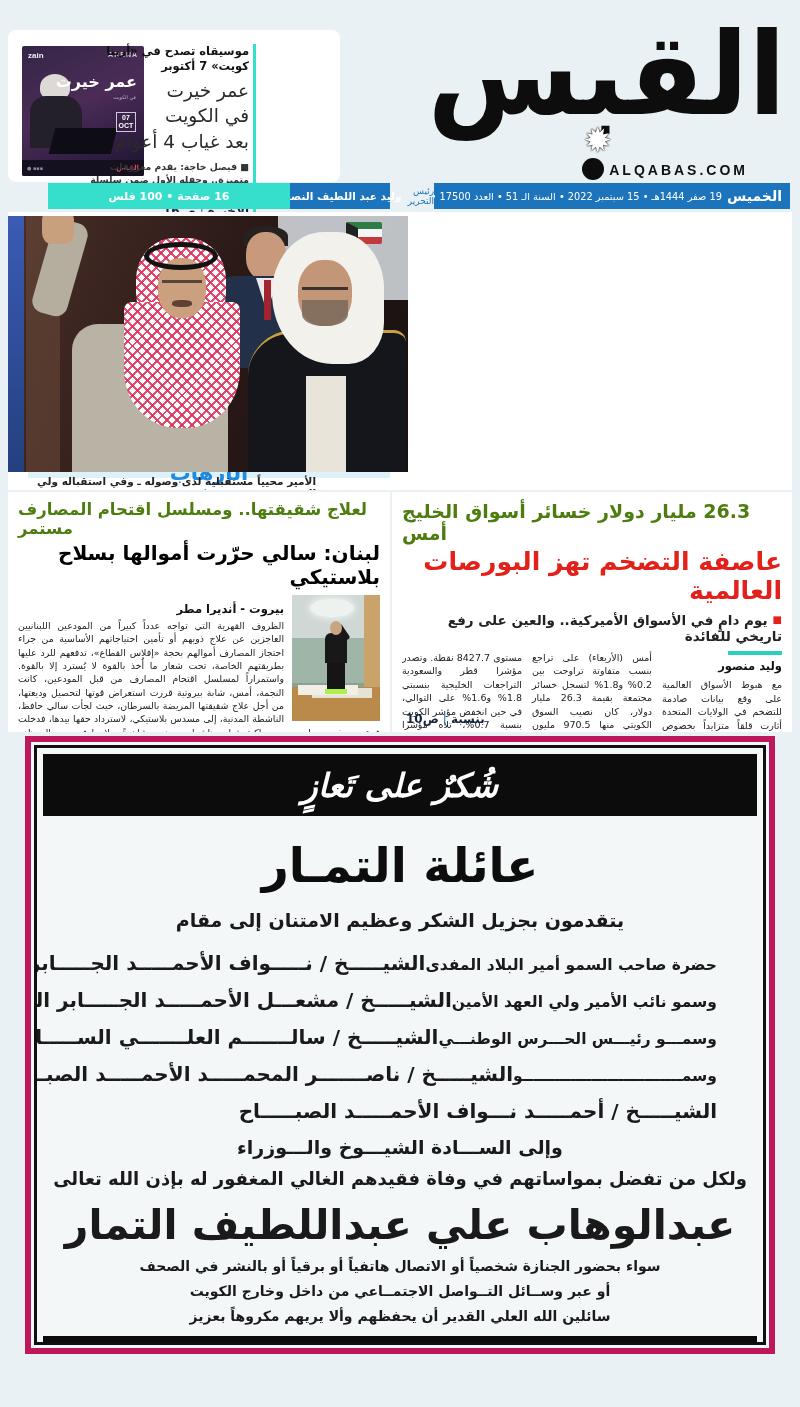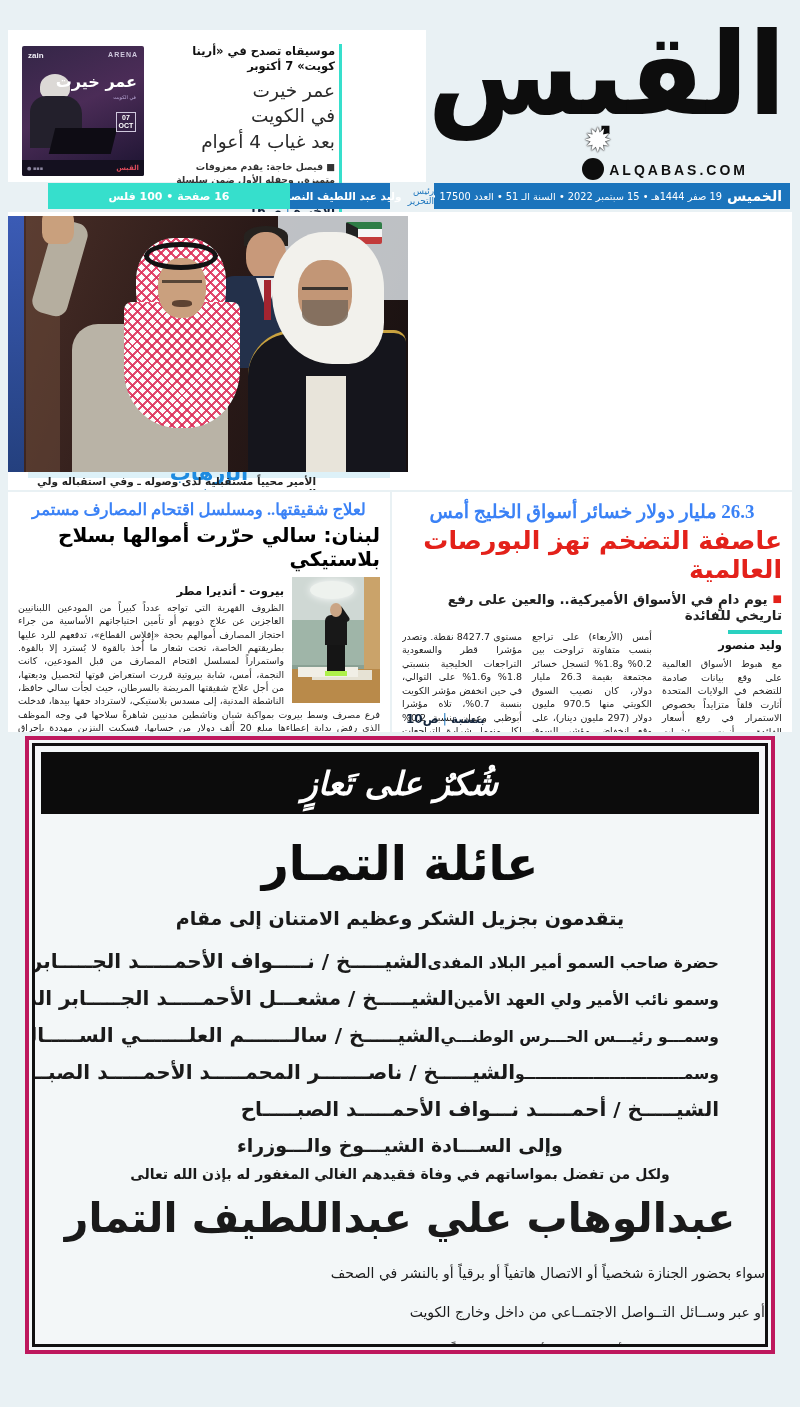--- a/index.html
+++ b/index.html
@@ -14,21 +14,21 @@
   .logo-text { position:absolute; top:8px; right:14px; font-size:110px; font-weight:bold;
     color:#0d0d0d; line-height:1.2; letter-spacing:-3px; transform:scaleY(1.04); }
   .logo-star { position:absolute; top:120px; right:188px; font-size:34px; color:#ffffff;
     text-shadow:0 0 2px #000, 0 0 1px #000; z-index:3; }
   .logo-dot  { position:absolute; top:158px; right:196px; width:22px; height:22px;
     border-radius:50%; background:#0d0d0d; z-index:2; }
   .site-url { position:absolute; top:162px; right:52px; font-family:"Liberation Sans",sans-serif;
     font-weight:bold; font-size:14px; letter-spacing:3px; color:#101010; direction:ltr; }
 
   
-  .promo { position:absolute; top:30px; left:8px; width:418px; height:152px; background:#fff; }
+  .promo { position:absolute; top:30px; left:8px; width:332px; height:152px; background:#fff;border-radius:8px; }
   .poster { position:absolute; top:16px; left:14px; width:122px; height:130px; overflow:hidden;
     background:linear-gradient(155deg,#342647 0%,#4b2c57 45%,#1b1330 100%); border-radius:2px; }
   .poster-brand-l { position:absolute; top:5px; left:6px; color:#efeef5; font-size:8px; font-weight:bold;
     font-family:"Liberation Sans",sans-serif; direction:ltr; }
   .poster-brand-r { position:absolute; top:5px; right:6px; color:#cfc8dd; font-size:7px; font-weight:bold;
     letter-spacing:1px; font-family:"Liberation Sans",sans-serif; direction:ltr; }
   .poster-man-hair { position:absolute; top:28px; left:18px; width:30px; height:26px; background:#dcd9d6;
     border-radius:50% 50% 40% 40%; }
   .poster-man-body { position:absolute; top:50px; left:8px; width:52px; height:52px; background:#23202c;
     border-radius:16px 18px 0 0; }
@@ -136,21 +136,21 @@
   .lp-cp-beard { position:absolute; right:60px; top:84px; width:46px; height:26px; background:#7a6a5c;
     border-radius:0 0 45% 45%; opacity:.85; }
   .lead-caption { position:absolute; top:263px; left:0; width:400px; font-size:10.5px; font-weight:bold;
     color:#222; text-align:right; padding-left:8px; padding-right:92px; }
 
   
   .mid-left { position:absolute; top:492px; left:8px; width:382px; height:240px; background:#fff;
     overflow:hidden; padding:8px 10px; }
   .mid-right { position:absolute; top:492px; left:392px; width:400px; height:240px; background:#fff;
     overflow:hidden; padding:8px 10px; }
-  .story-kicker { font-size:16.5px; font-weight:bold; color:#3b82f6; text-align:center; letter-spacing:-0.5px;font-family:Liberation Serif, serif; }
+  .story-kicker { font-size:16.5px; font-weight:bold; color:#4d7c0f; text-align:left; letter-spacing:-0.5px; }
   .mid-right .story-kicker { font-size:19px; }
   .story-headline { font-size:20px; font-weight:bold; color:#000; text-align:right; margin-top:3px;
     letter-spacing:-0.5px; }
   .story-headline.red { color:#e3211a; font-size:25px; }
   .story-subhead { font-size:13.5px; font-weight:bold; color:#222; margin-top:7px; }
   .story-subhead .bullet { color:#e3211a; font-size:10px; margin-left:5px; vertical-align:2px; }
   .byline-rule { width:54px; height:4px; background:#2ad1c0; margin-bottom:3px; }
   .byline { font-size:11.5px; font-weight:bold; color:#111; }
   .mkt-body { margin-top:7px; height:122px; overflow:hidden; column-count:3; column-gap:10px;
     font-size:9.5px; line-height:1.42; text-align:justify; color:#222; }
@@ -171,38 +171,38 @@
     border-radius:6px 6px 0 0; }
   .leb-woman-arm { position:absolute; top:28px; left:48px; width:6px; height:18px; background:#181818;
     transform:rotate(-35deg); border-radius:3px; }
   .leb-woman-legs { position:absolute; top:66px; left:35px; width:18px; height:30px; background:#151515; }
   .leb-woman-shoes { position:absolute; top:94px; left:33px; width:22px; height:5px; background:#aef04a; }
   .leb-byline-block { margin-bottom:3px; }
   .leb-body { font-size:9.4px; line-height:1.42; text-align:justify; color:#222; }
 
   
   .obit { position:absolute; top:736px; left:25px; width:750px; height:618px; background:#f3f7f8;
-    border:4px solid #be185d; padding:3px; }
+    border:6px solid #be185d; padding:3px; }
   .obit-inner { width:100%; height:100%; border:3px solid #101010; background:#f3f7f8; position:relative;
     overflow:hidden; }
   .obit-banner { margin:6px; background:#0c0c0c; color:#fff; display:flex; align-items:center;
     justify-content:center; }
   .obit-banner.top { height:62px; font-size:33px; font-style:italic; font-weight:bold; letter-spacing:2px; }
   .obit-banner.bottom { height:42px; font-size:19px; font-style:italic; font-weight:bold; margin-top:12px; }
   .obit-family { text-align:center; font-size:47px; font-weight:bold; color:#0d0d0d; margin-top:22px;
     letter-spacing:1px; }
   .obit-intro { text-align:center; font-size:19px; font-weight:bold; margin-top:16px; }
   .obit-rows { margin:20px 46px 0; }
   .obit-row { display:flex; justify-content:space-between; align-items:baseline; margin-bottom:13px; }
   .obit-row .rtitle { font-size:15.5px; font-weight:bold; white-space:nowrap; }
   .obit-row .rname  { font-size:20px; font-weight:bold; white-space:nowrap; }
   .obit-line1 { text-align:center; font-size:19px; font-weight:bold; margin-top:12px; }
-  .obit-line2 { text-align:center; font-size:14px; font-weight:bold; margin-top:10px; }
+  .obit-line2 { text-align:center; font-size:18px; font-weight:bold; margin-top:10px; }
   .obit-deceased { text-align:center; font-size:41px; font-weight:bold; margin-top:12px; letter-spacing:-1px; }
-  .obit-small { font-size:14px; font-weight:normal; margin-top:23px; }
+  .obit-small { text-align:center; font-size:14px; font-weight:bold; margin-top:9px; }
 </style>
 </head>
 <body>
 
 <div class="logo-text">القبس</div>
 <div class="logo-star">✹</div>
 <div class="logo-dot"></div>
 <div class="site-url">ALQABAS.COM</div>
 
 <div class="promo">

